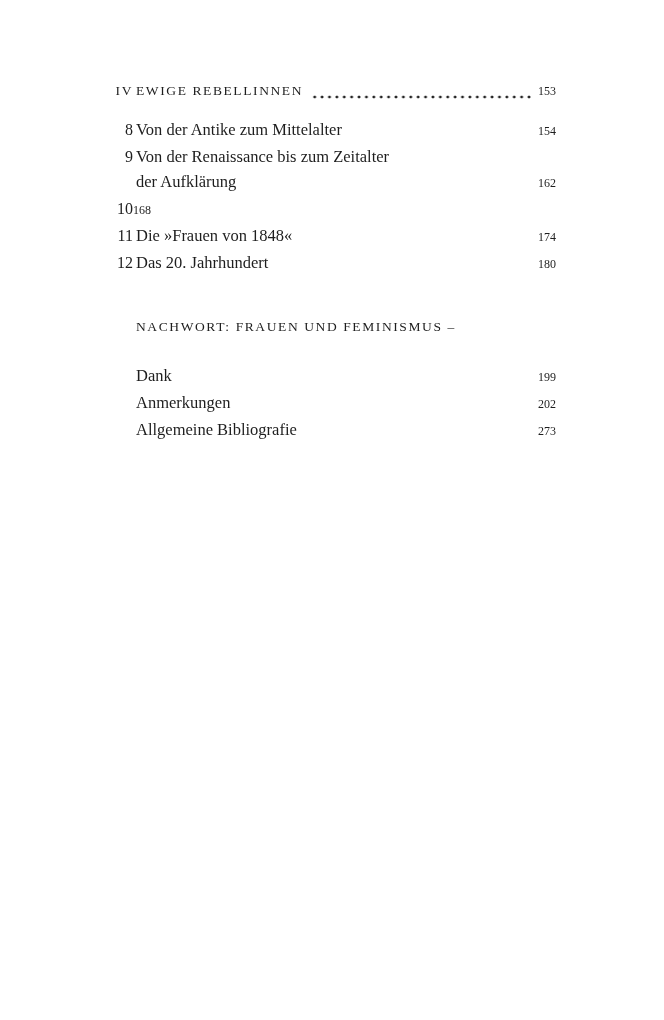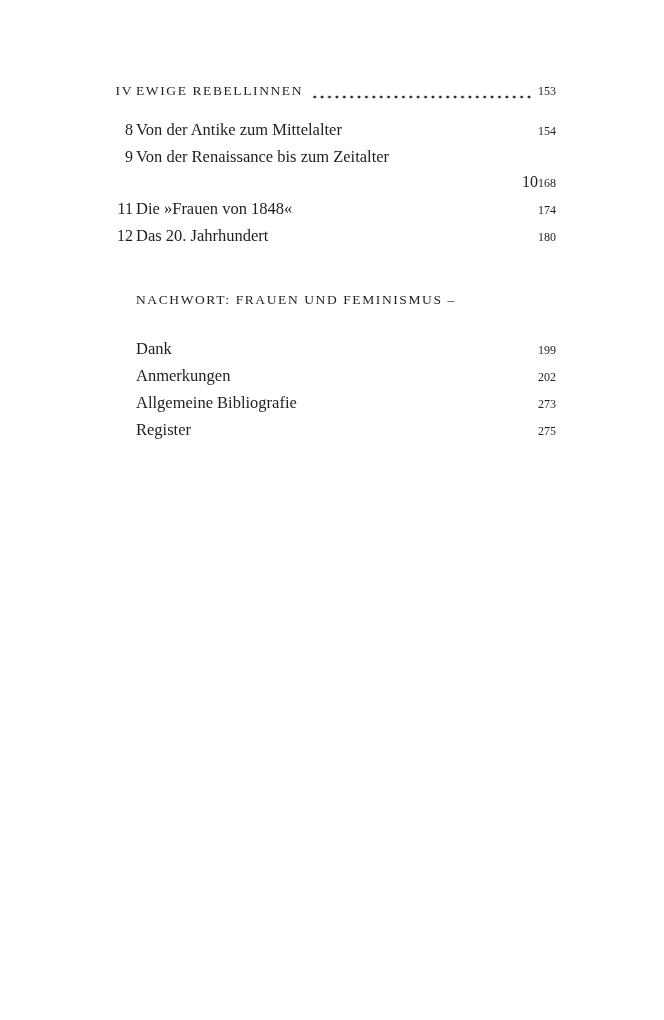--- a/index.html
+++ b/index.html
@@ -18,21 +18,20 @@
     overflow: hidden;
   }
   .content {
     padding: 78px 108px 0 107px;
   }
   .row {
     display: flex;
     align-items: baseline;
     line-height: 25px;
     font-size: 16.5px;
-    justify-content: flex-end;
   }
   .row.tall { line-height: 26px; }
 
   .numcell {
     flex: 0 0 26px;
     text-align: right;
     font-size: 16px;
   }
   .titlecell {
     margin-left: 3px;
@@ -83,20 +82,25 @@
       <span class="numcell">8</span>
       <span class="titlecell fill">Von der Antike zum Mittelalter</span>
       <span class="pagenum">154</span>
     </div>
 
     <div class="row">
       <span class="numcell">9</span>
       <span class="titlecell fill">Von der Renaissance bis zum Zeitalter</span>
     </div>
 
+    <div class="row">
+      <span class="numcell"></span>
+      <span class="titlecell fill">der Aufklärung</span>
+      <span class="pagenum">162</span>
+    </div>
 
     <div class="row">
       <span class="numcell">10</span>
       <span class="pagenum">168</span>
     </div>
 
     <div class="row">
       <span class="numcell">11</span>
       <span class="titlecell fill">Die »Frauen von 1848«</span>
       <span class="pagenum">174</span>
@@ -126,20 +130,15 @@
     <div class="row">
       <span class="numcell"></span>
       <span class="titlecell fill">Anmerkungen</span>
       <span class="pagenum">202</span>
     </div>
     <div class="row">
       <span class="numcell"></span>
       <span class="titlecell fill">Allgemeine Bibliografie</span>
       <span class="pagenum">273</span>
     </div>
-    <div class="row">
-      <span class="numcell"></span>
-      <span class="titlecell fill">Register</span>
-      <span class="pagenum">275</span>
-    </div>
 
   </div>
 </div>
 
 </body></html>

